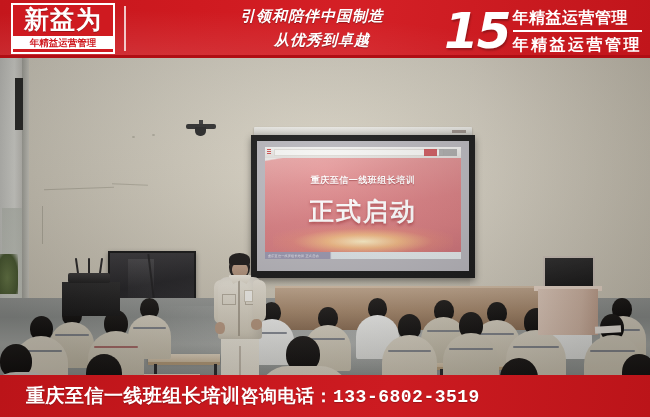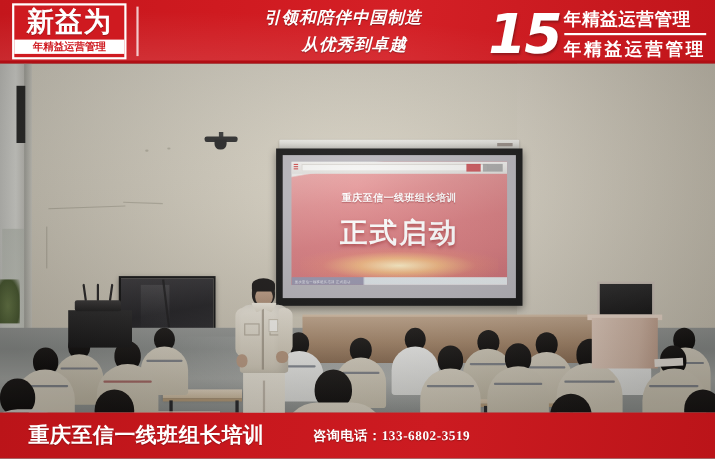--- a/index.html
+++ b/index.html
@@ -211,22 +211,22 @@
   .pres-legsplit{position:absolute;left:239px;top:288px;width:2px;height:61px;
     background:rgba(160,150,134,.55);z-index:12;}
 
   
   .footer{position:absolute;left:0;top:375px;width:650px;height:42px;
     background:linear-gradient(100deg,#bb1419 0%,#c8181e 35%,#cc1b21 60%,#bb1419 100%);}
   .footer-inner{display:flex;align-items:center;height:42px;padding-left:26px;}
   .f-left{color:#fff;font-family:"DejaVu Sans",sans-serif;font-weight:bold;
     font-size:19px;letter-spacing:0.5px;white-space:nowrap;
     text-shadow:0 1px 1px rgba(0,0,0,.25);}
-  .f-right{color:#fff;font-family:Liberation Serif, serif;font-weight:bold;
-    font-size:12px;letter-spacing:0.5px;margin-left:44px;white-space:nowrap;
+  .f-right{color:#fff;font-family:Liberation Mono, monospace;font-weight:bold;
+    font-size:18px;letter-spacing:0.5px;white-space:nowrap;
     text-shadow:0 1px 1px rgba(0,0,0,.25);}
 </style>
 </head>
 <body>
 
 <div class="stage">
 
   <div class="header">
     <div class="logo">
       <div class="logo-main">新益为</div>

